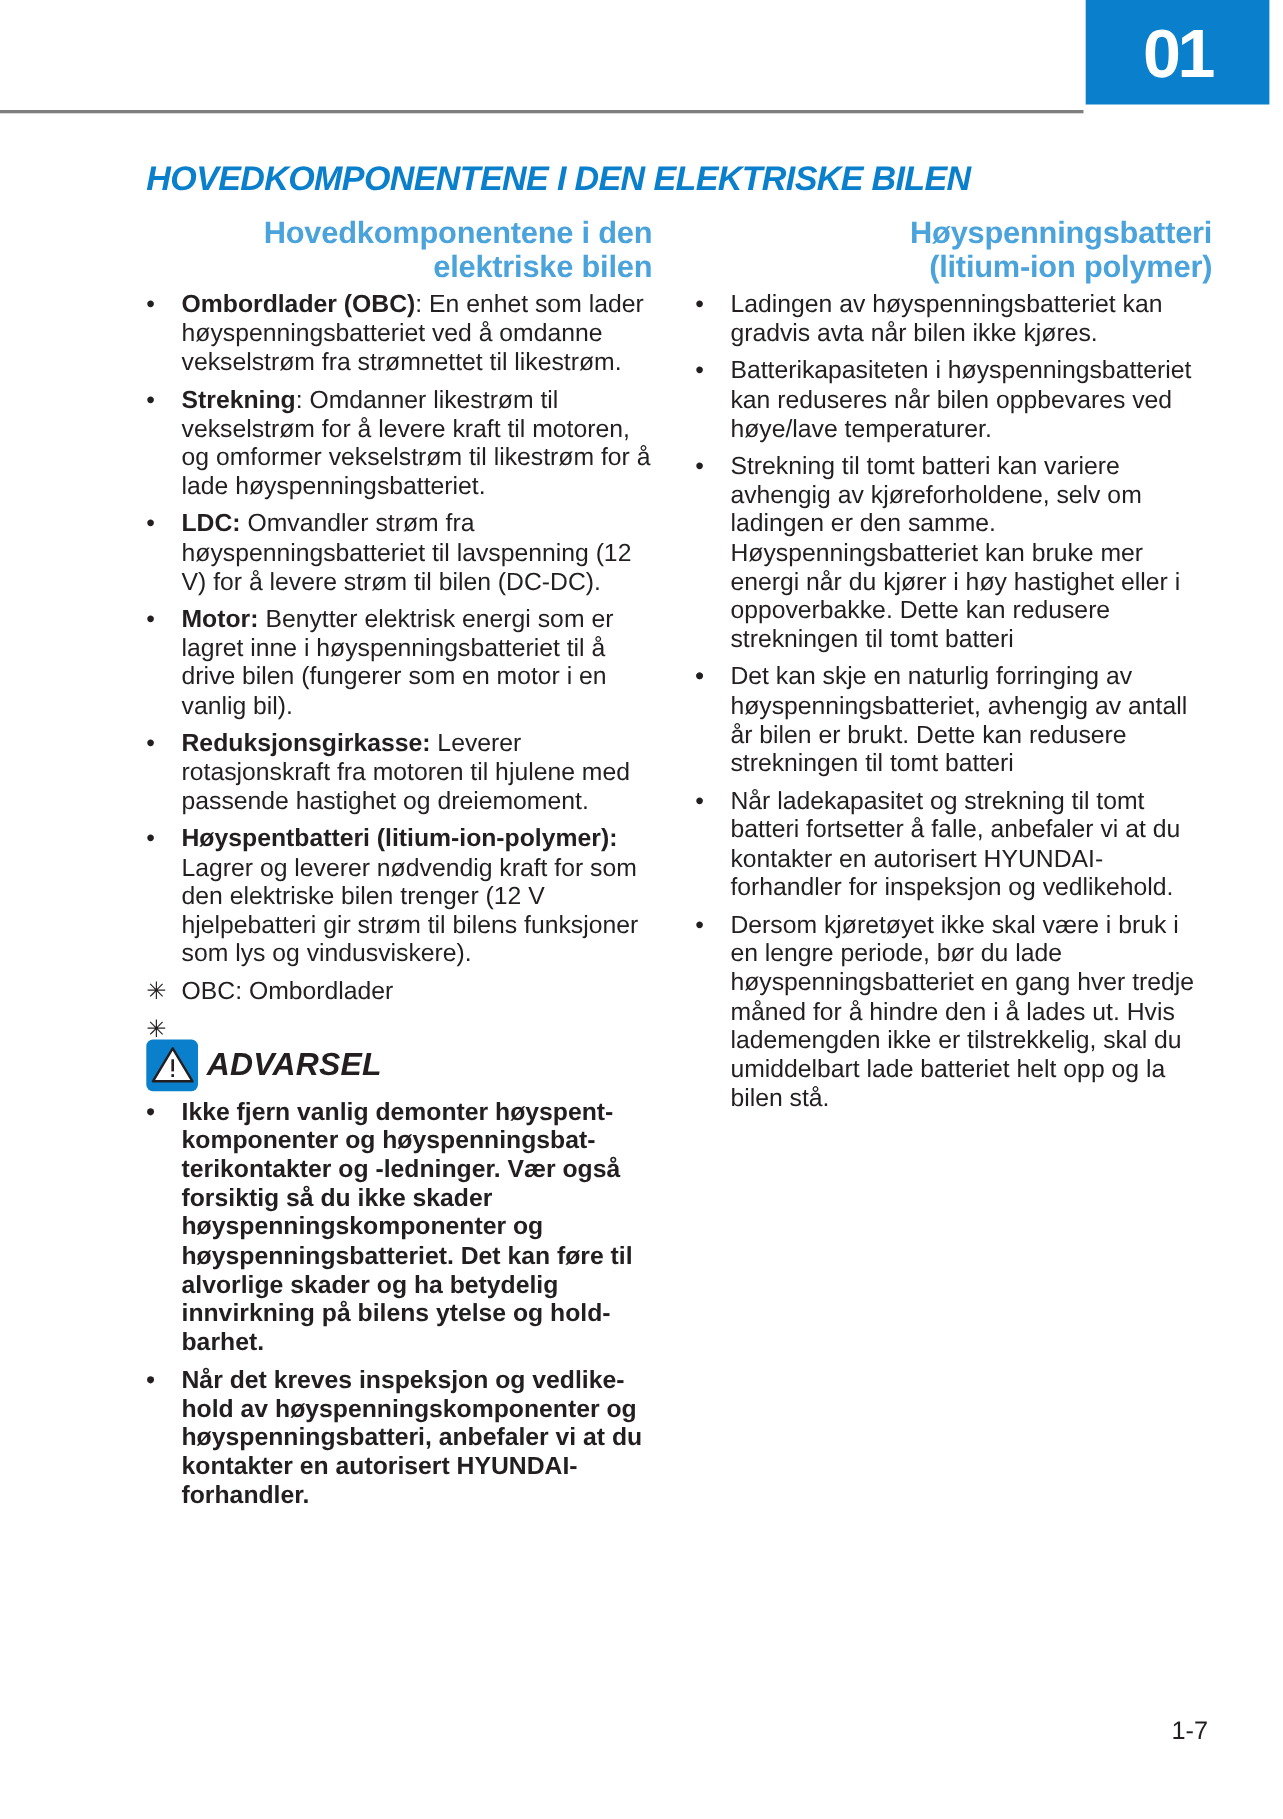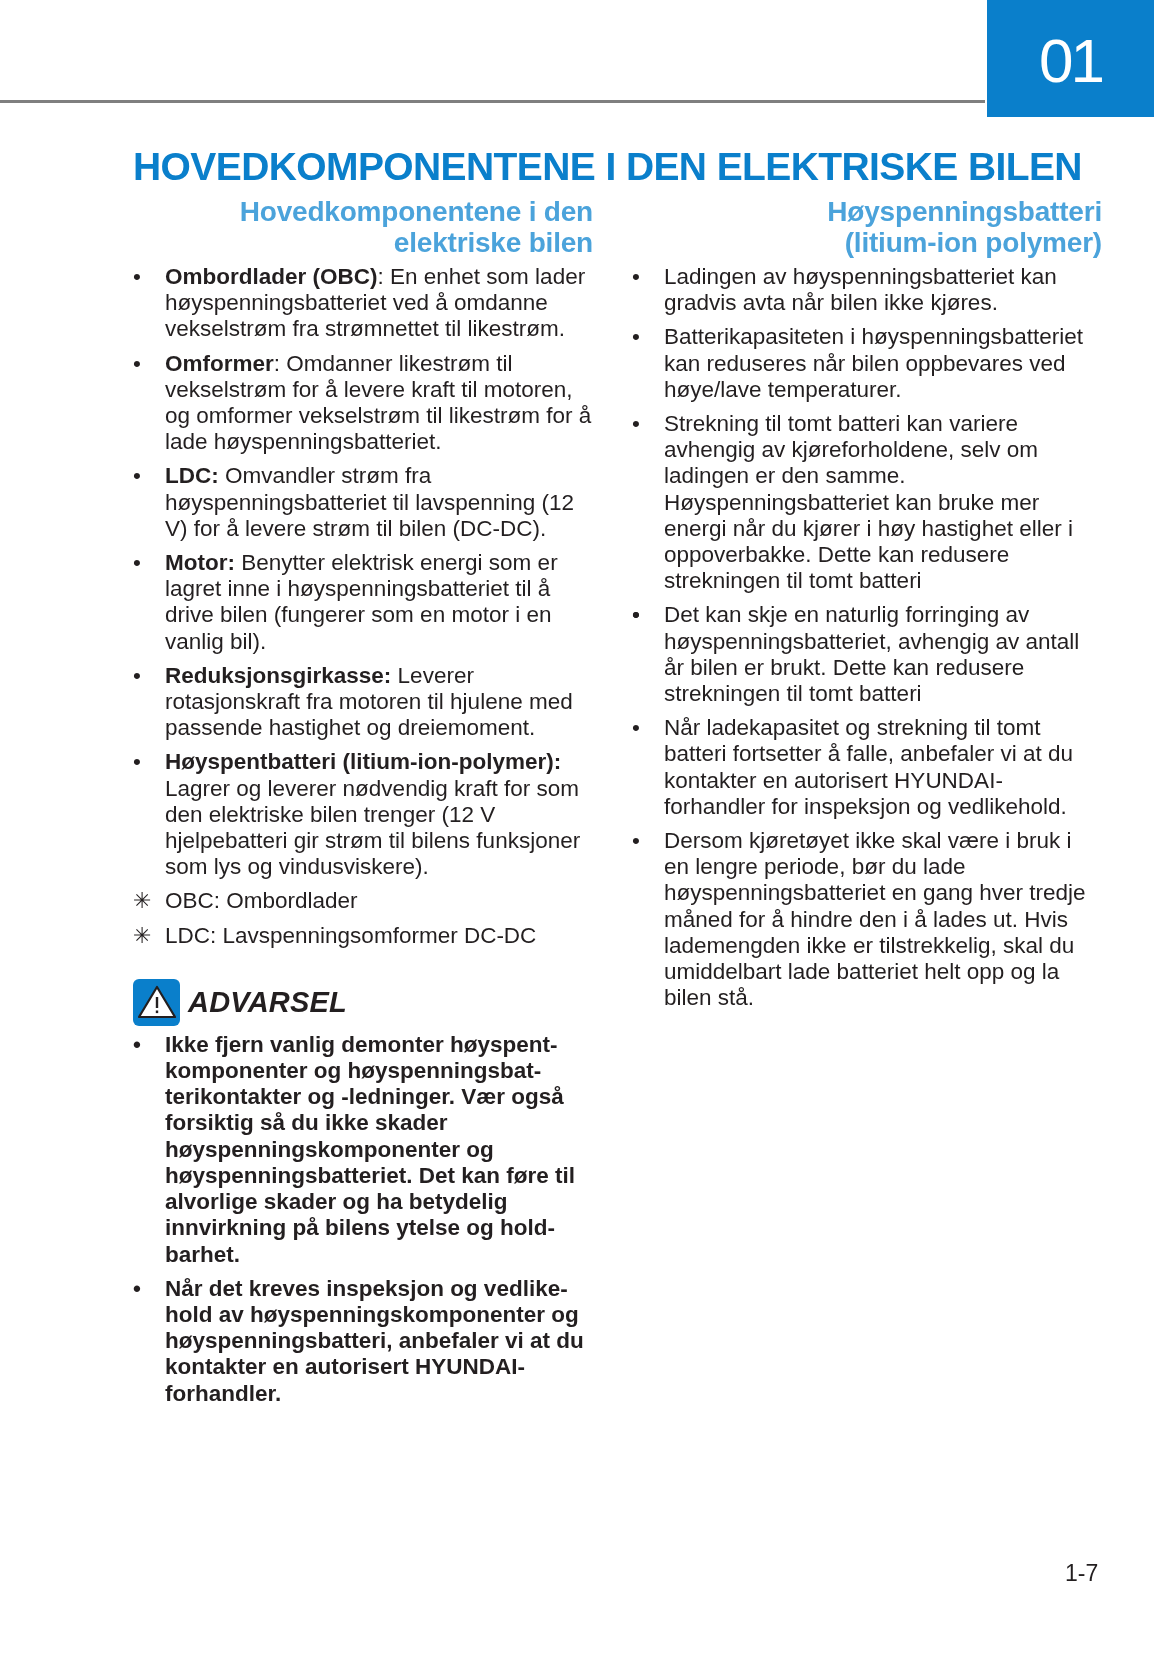--- a/index.html
+++ b/index.html
@@ -1,23 +1,23 @@
 <!DOCTYPE html>
 <html><head>
 <meta charset="utf-8">
 <style>
   html, body { margin:0; padding:0; background:#ffffff; }
   body { width:1166px; height:1654px; position:relative; overflow:hidden;
          font-family:"Liberation Sans", "DejaVu Sans", sans-serif; color:#231f20; }
   .top-rule { position:absolute; left:0; top:100px; width:985px; height:3px; background:#7f7f7f; }
-  .chapter-tab { position:absolute; left:987px; top:0; width:167px; height:117px; background:#0a7fcb;
-                 color:#fff; font-size:62px; font-weight:400; display:flex; align-items:center; justify-content:center;
+  .chapter-tab { position:absolute; left:987px; top:0; width:167px; height:95px; background:#0a7fcb;
+                 color:#fff; font-size:62px; font-weight:700; display:flex; align-items:center; justify-content:center;
                  letter-spacing:-3px; padding-top:4px; box-sizing:border-box; }
-  .main-title { position:absolute; left:133px; top:145px; font-size:39px; font-weight:700; color:#0a7fcb;
-                letter-spacing:-0.6px; white-space:nowrap; }
+  .main-title { position:absolute; left:133px; top:145px; font-size:31px; font-weight:700; color:#0a7fcb;
+                letter-spacing:-0.6px; white-space:nowrap;font-style:italic; }
   .col { position:absolute; top:196px; }
   .col-left { left:133px; width:460px; }
   .col-right { left:632px; width:470px; }
   .section-title { font-size:28px; font-weight:700; color:#4ba3db; line-height:31px; margin:0 0 6px 0; letter-spacing:-0.2px;text-align:right; }
   ul.bullets { list-style:none; margin:0; padding:0; }
   ul.bullets li { position:relative; padding-left:32px; font-size:22.5px; line-height:26.2px; margin-bottom:8px; }
   ul.bullets li .dot { position:absolute; left:0; top:0; width:18px; text-align:left; }
   ul.bullets li b { font-weight:700; }
   .note { position:relative; padding-left:32px; font-size:22.5px; line-height:26.2px; margin-bottom:8px; }
   .note .star { position:absolute; left:0; top:0; font-size:22px; }
@@ -37,28 +37,28 @@
 
 <div class="main-title">HOVEDKOMPONENTENE I DEN ELEKTRISKE BILEN</div>
 
 <div class="col col-left">
   <h2 class="section-title">
     <span>Hovedkomponentene i den</span><br>
     <span>elektriske bilen</span>
   </h2>
   <ul class="bullets">
     <li><span class="dot">•</span><b>Ombordlader (OBC)</b><span>: </span><span>En enhet som lader høyspenningsbatteriet ved å omdanne vekselstrøm fra strømnettet til likestrøm.</span></li>
-    <li><span class="dot">•</span><b>Omformer</b><span>: </span><span>Omdanner likestrøm til vekselstrøm for å levere kraft til motoren, og omformer vekselstrøm til likestrøm for å lade høyspenningsbatteriet.</span></li>
+    <li><span class="dot">•</span><b>Strekning</b><span>: </span><span>Omdanner likestrøm til vekselstrøm for å levere kraft til motoren, og omformer vekselstrøm til likestrøm for å lade høyspenningsbatteriet.</span></li>
     <li><span class="dot">•</span><b>LDC:</b><span> </span><span>Omvandler strøm fra høyspenningsbatteriet til lavspenning (12 V) for å levere strøm til bilen (DC-DC).</span></li>
     <li><span class="dot">•</span><b>Motor:</b><span> </span><span>Benytter elektrisk energi som er lagret inne i høyspenningsbatteriet til å drive bilen (fungerer som en motor i en vanlig bil).</span></li>
     <li><span class="dot">•</span><b>Reduksjonsgirkasse:</b><span> </span><span>Leverer rotasjonskraft fra motoren til hjulene med passende hastighet og dreiemoment.</span></li>
     <li><span class="dot">•</span><b>Høyspentbatteri (litium-ion-polymer):</b><span> </span><span>Lagrer og leverer nødvendig kraft for som den elektriske bilen trenger (12 V hjelpebatteri gir strøm til bilens funksjoner som lys og vindusviskere).</span></li>
   </ul>
   <div class="note"><span class="star">✳</span><span>OBC: Ombordlader</span></div>
-  <div class="note"><span class="star">✳</span><span>LDC: Lavspenningsomformer DC-DC</span></div>
+  <div class="note"><span class="star">✳</span></div>
 
   <div class="warning-head">
     <div class="warn-icon">
       <svg width="40" height="36" viewBox="0 0 40 36">
         <polygon points="20,3 38,33 2,33" fill="#ffffff" stroke="#231f20" stroke-width="2.2" stroke-linejoin="round"></polygon>
         <rect x="18.8" y="13" width="2.4" height="11" fill="#231f20"></rect>
         <rect x="18.8" y="26.5" width="2.4" height="2.6" fill="#231f20"></rect>
       </svg>
     </div>
     <span class="warn-title">ADVARSEL</span>

